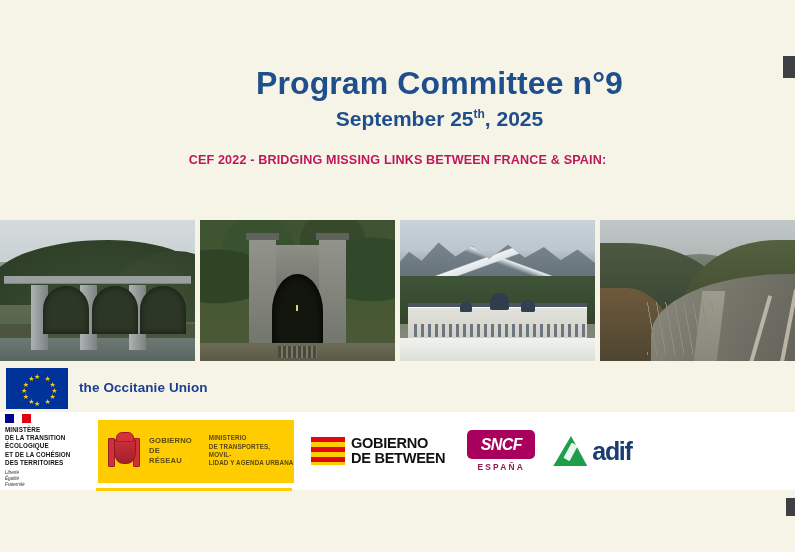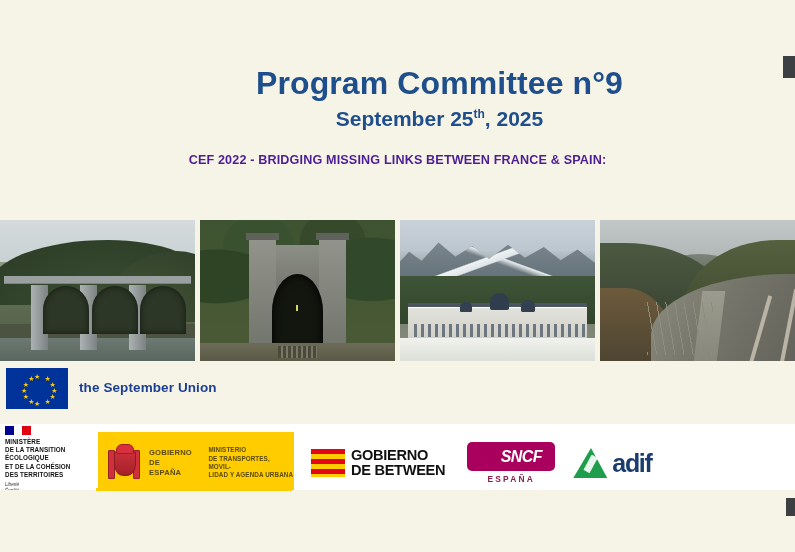--- a/index.html
+++ b/index.html
@@ -32,21 +32,21 @@
     font-size:21px;
     font-weight:700;
     margin:5px 0 0 0;
     line-height:1.1;
     text-align:center;
   }
   .sub-date sup{font-size:12px;vertical-align:super;font-weight:700;}
 
   .sub-desc{
     position:absolute;top:151px;left:0;width:795px;text-align:center;
-    color:#4c1d95;
+    color:#be185d;
     font-size:12.6px;
     font-weight:600;
     line-height:1.45;
     letter-spacing:0.15px;
   }
   .sub-desc div{white-space:nowrap;}
 
   
   .photo-strip{
     position:absolute;top:220px;left:0;width:795px;height:141px;
@@ -160,21 +160,21 @@
   }
   .eu-star{position:absolute;color:#FFCC00;font-size:7px;line-height:7px;}
   .eu-text{
     margin-left:11px;color:#1c3f94;font-size:13.5px;font-weight:700;
     line-height:1.22;letter-spacing:0.1px;
   }
 
   
   .logo-bar{
     position:absolute;top:412px;left:0;width:795px;height:78px;
-    background:#ffffff;display:flex;margin-top:12px;
+    background:#ffffff;display:flex;
   }
   .logo{position:relative;flex:0 0 auto;display:flex;align-items:center;height:100%;}
 
   
   .fr-min{padding-left:5px;width:88px;}
   .fr-flag{display:flex;width:26px;height:9px;margin-bottom:3px;}
   .fr-flag i{flex:1;}
   .fr-flag i:nth-child(1){background:#000091;}
   .fr-flag i:nth-child(2){background:#fff;}
   .fr-flag i:nth-child(3){background:#E1000F;}
@@ -225,21 +225,21 @@
     border-left:9px solid transparent;border-right:9px solid transparent;border-bottom:16px solid #8EBE33;}
   .oc-mark .oc-cap{position:absolute;left:2px;bottom:0;width:30px;font-size:3.3px;
     color:#8EBE33;font-weight:700;text-align:center;line-height:1.25;}
   .oc-bar{width:1.5px;height:22px;background:#E2001A;margin:0 6px;}
   .oc-txt .oc-sup{font-size:5.6px;font-weight:700;color:#333;letter-spacing:.5px;}
   .oc-txt .oc-name{font-size:12.4px;font-weight:700;color:#111;line-height:1.05;letter-spacing:-.2px;}
 
   
   .sncf{margin-left:22px;text-align:center;}
   .sncf-box{width:68px;height:29px;background:#A8005C;border-radius:5px;
-    display:flex;align-items:center;justify-content:center;padding-left:20px;}
+    display:flex;align-items:center;justify-content:center;}
   .sncf-box span{color:#fff;font-size:16px;font-weight:700;font-style:italic;letter-spacing:-.6px;}
   .sncf-res{font-size:8.4px;font-weight:700;color:#8E1B4D;letter-spacing:2.2px;margin-top:3px;}
 
   
   .adif{margin-left:18px;display:flex;align-items:center;}
   .adif-mark{width:34px;height:30px;position:relative;}
   .adif-mark .leaf{position:absolute;inset:0;background:#1E9E4A;
     clip-path:polygon(52% 0,100% 100%,0 100%);}
   .adif-mark .streak{position:absolute;left:30%;top:22%;width:42%;height:62%;
     background:#fff;clip-path:polygon(58% 0,100% 18%,42% 100%,0 82%);opacity:.9;}
@@ -335,21 +335,21 @@
       <span class="eu-star" style="left:70%;top:25px;">★</span>
       <span class="eu-star" style="left:62%;top:30px;">★</span>
       <span class="eu-star" style="left:50%;top:32px;margin-left:-3px;">★</span>
       <span class="eu-star" style="left:36%;top:30px;">★</span>
       <span class="eu-star" style="left:27%;top:25px;">★</span>
       <span class="eu-star" style="left:24%;top:19px;">★</span>
       <span class="eu-star" style="left:27%;top:13px;">★</span>
       <span class="eu-star" style="left:36%;top:7.5px;">★</span>
     </div>
     <div class="eu-text">
-      <div>the September Union</div>
+      <div>the Occitanie Union</div>
     </div>
   </div>
 
   <div class="logo-bar">
 
     <div class="logo fr-min">
       <div>
         <div class="fr-flag">
             <i></i>
             <i></i>
@@ -373,21 +373,21 @@
     <div class="logo">
       <div class="es-box">
         <div class="es-crest">
           <div class="pil1"></div>
             <div class="pil2"></div>
           <div class="shield"></div>
             <div class="crown"></div>
         </div>
         <div class="es-gob">
           <div>GOBIERNO</div>
-          <div>DE ESPAÑA</div>
+          <div>DE RÉSEAU</div>
         </div>
         <div class="es-min">
           <div>MINISTERIO</div>
           <div>DE TRANSPORTES, MOVIL-</div>
           <div>LIDAD Y AGENDA URBANA</div>
         </div>
       </div>
     </div>
 
 

